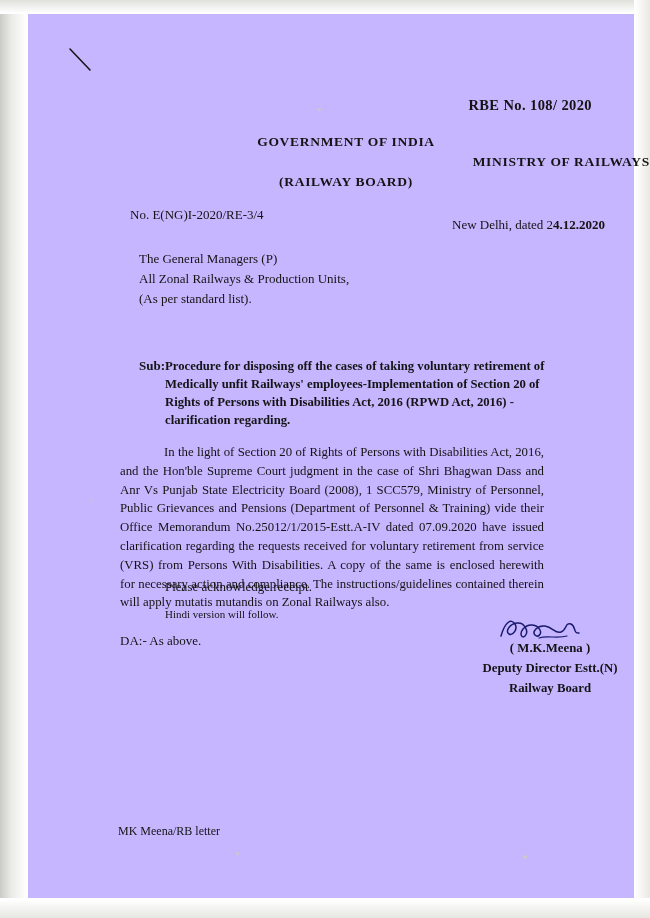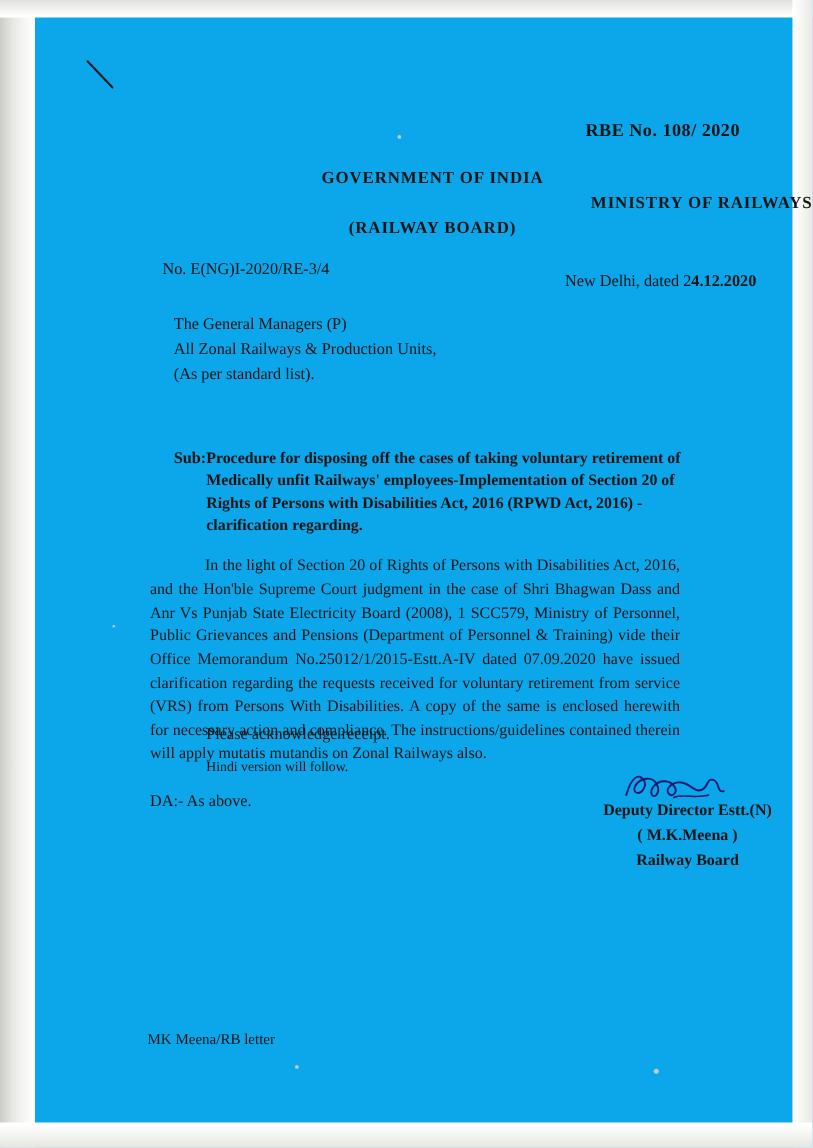--- a/index.html
+++ b/index.html
@@ -4,21 +4,21 @@
 <style>
   html, body {
     margin: 0;
     padding: 0;
     background: #f2f2f0;
   }
   .page {
     position: relative;
     width: 650px;
     height: 918px;
-    background: #0ea5e9;
+    background: #c4b5fd;
     overflow: hidden;
     font-family: "Liberation Serif", serif;
     color: #161616;
     filter: contrast(1.02);
   }
   
   .scan-edge-left {
     position: absolute;
     left: 0; top: 0;
     width: 28px; height: 918px;
@@ -225,20 +225,20 @@
   <div class="ink ack">Please acknowledge receipt.</div>
   <div class="ink hindi">Hindi version will follow.</div>
   <div class="ink da">DA:- As above.</div>
 
   <svg class="signature" viewBox="0 0 90 32">
     <path d="M6 24 C10 10, 16 6, 20 12 C23 17, 18 24, 14 22 C10 20, 14 12, 22 11 C30 10, 34 20, 30 24 C27 27, 24 22, 28 17 C33 11, 42 12, 45 18 C47 22, 43 26, 40 23 C37 20, 42 13, 50 14 C58 15, 60 22, 66 20 C72 18, 70 10, 76 12 C81 14, 78 22, 84 21" stroke="#1b1b6e" stroke-width="1.5" fill="none" stroke-linecap="round" stroke-linejoin="round"></path>
     <path d="M44 26 C52 23, 62 27, 72 24" stroke="#1b1b6e" stroke-width="1.2" fill="none" stroke-linecap="round"></path>
   </svg>
 
   <div class="ink sign-block">
+    <div>( M.K.Meena )</div>
     <div>Deputy Director Estt.(N)</div>
-    <div>( M.K.Meena )</div>
     <div>Railway Board</div>
   </div>
 
   <div class="ink footer-note">MK Meena/RB letter</div>
 
 </div>
 
 </body></html>

